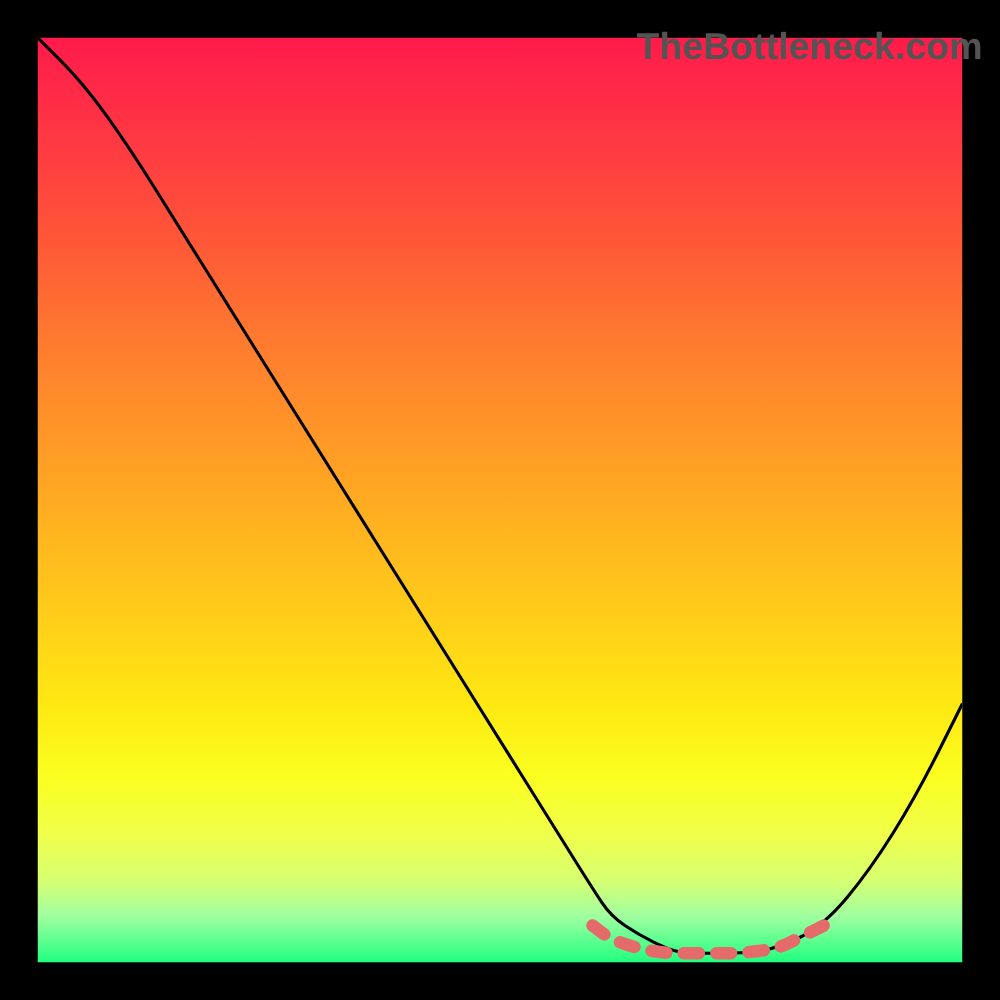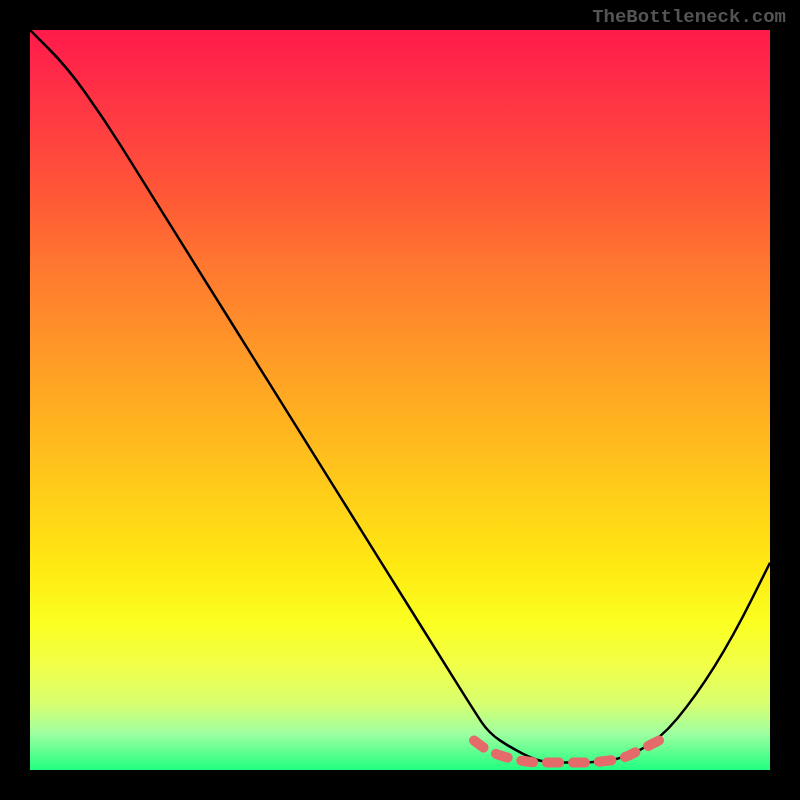--- a/index.html
+++ b/index.html
@@ -5,27 +5,26 @@
   * { margin: 0; padding: 0; box-sizing: border-box; }
   body {
     width: 800px;
     height: 800px;
     background: #000;
     position: relative;
     font-family: Arial, sans-serif;
   }
   .watermark {
     position: absolute;
-    top: 6px;
+    top: 21px;
     right: 14px;
     color: #545454;
-    font-size: 19px;
+    font-size: 30px;
     font-weight: bold;
     z-index: 10;
-    font-family: Liberation Mono, monospace;
   }
   .chart-area {
     position: absolute;
     left: 30px;
     top: 30px;
     width: 740px;
     height: 740px;
     overflow: hidden;
   }
   .gradient-bg {

